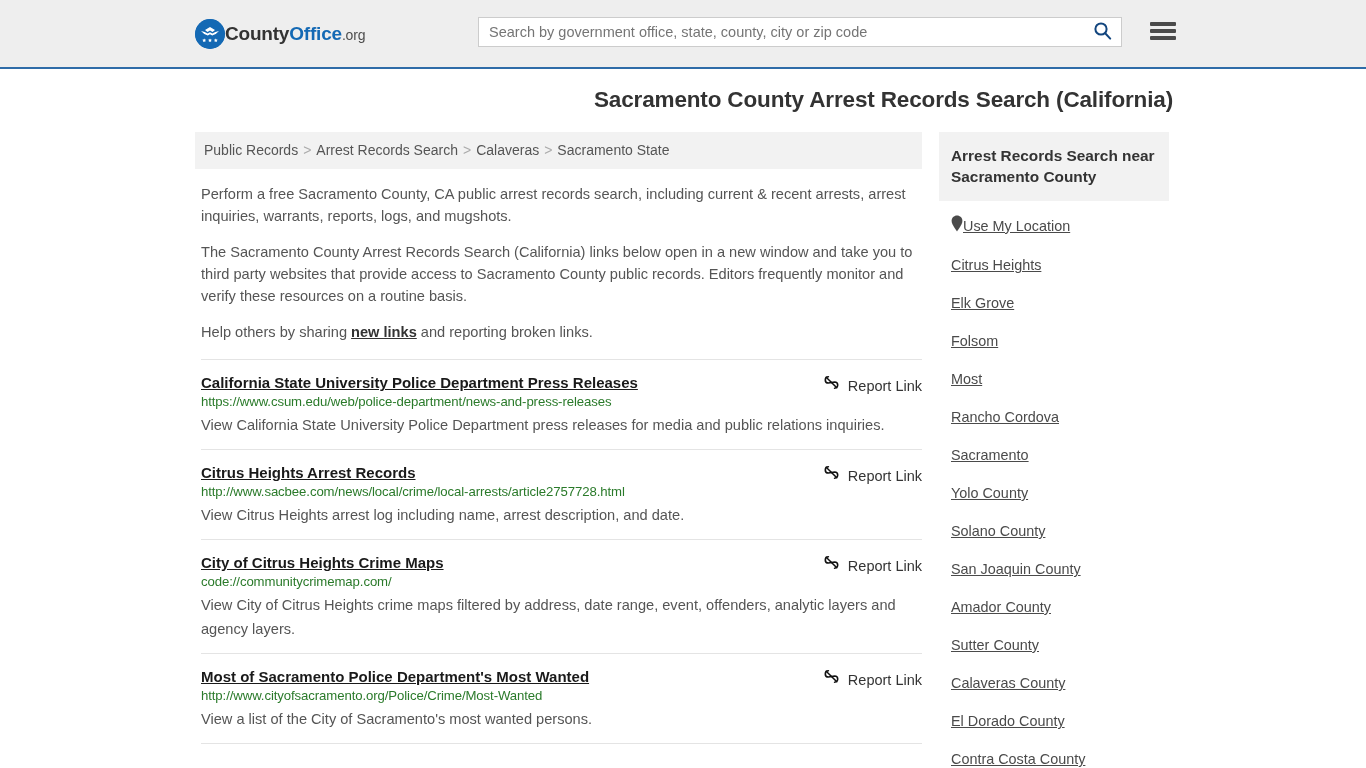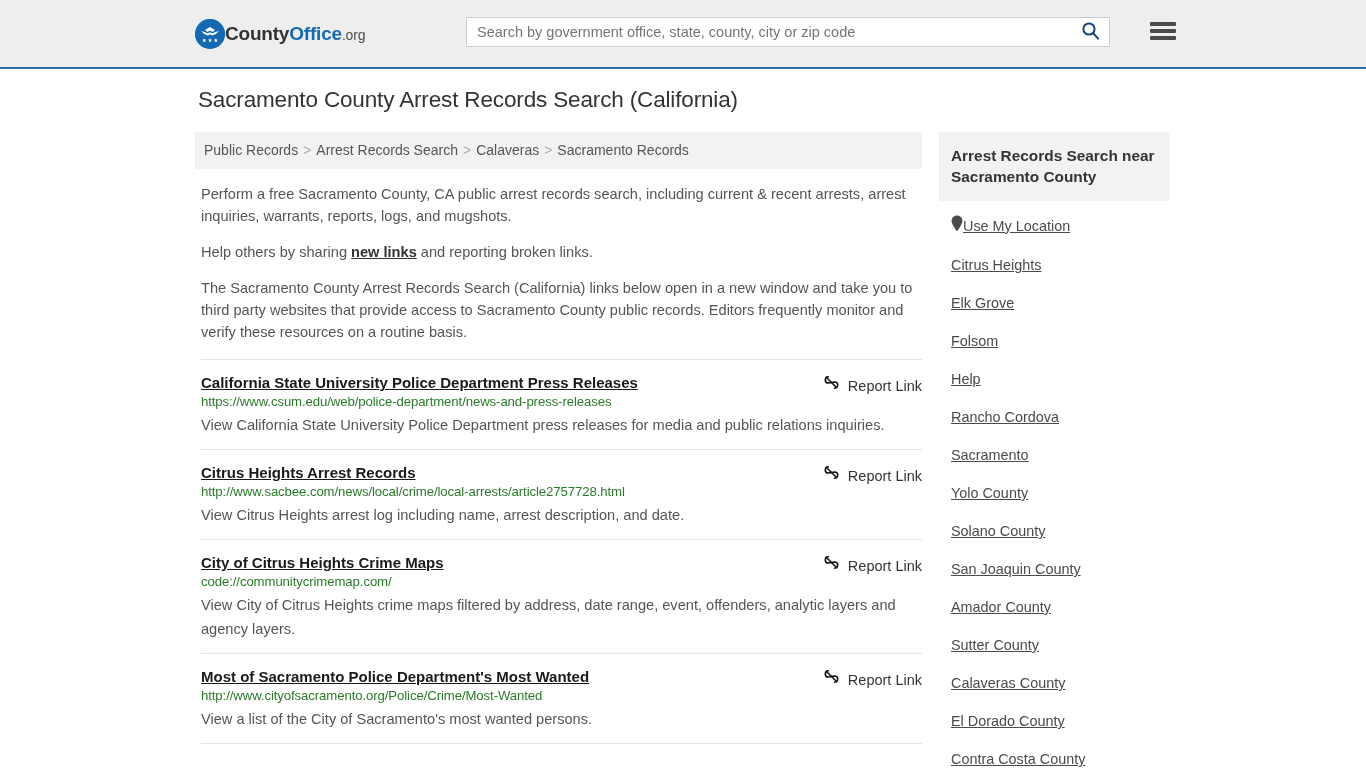--- a/index.html
+++ b/index.html
@@ -50,21 +50,21 @@
     color: #333333;
     font-family: "Liberation Sans", sans-serif;
     white-space: nowrap;
   }
   .logo-text .b { font-weight: bold; }
   .logo-text .blue { color: #1469b4; font-weight: bold; }
   .logo-text .tld { font-size: 14px; color: #4d4d4d; }
 
   .search-wrap {
     position: absolute;
-    left: 466px;
+    left: 478px;
     top: 17px;
     width: 644px;
     height: 30px;
     display: flex;
     align-items: stretch;
     background: #ffffff;
     border: 1px solid #cccccc;
   }
   .search-input {
     flex: 1 1 auto;
@@ -114,23 +114,24 @@
   }
   .container {
     width: 980px;
     margin: 0 auto;
     position: relative;
     padding-top: 18px;
   }
   h1.page-title {
     margin: 0 0 19px 5px;
     font-size: 22.5px;
-    font-weight: normal;
+    font-weight: bold;
     color: #333333;
     letter-spacing: -0.15px;
+    text-align: right;
   }
   .columns { display: flex; align-items: flex-start; }
   .main-col { width: 727px; flex: 0 0 727px; margin-left: 2px; }
   .side-col { width: 230px; flex: 0 0 230px; margin-left: 17px; }
 
   
   .breadcrumb {
     background: #f2f2f2;
     padding: 10px 9px 11px 9px;
     font-size: 14px;
@@ -279,26 +280,26 @@
 
 <div class="page">
   <div class="container">
 
     <h1 class="page-title">Sacramento County Arrest Records Search (California)</h1>
 
     <div class="columns">
 
       <div class="main-col">
 
-        <nav class="breadcrumb" id="breadcrumb"><a href="#">Public Records</a><span class="sep">&gt;</span><a href="#">Arrest Records Search</a><span class="sep">&gt;</span><a href="#">Calaveras</a><span class="sep">&gt;</span><a href="#">Sacramento Records</a></nav>
+        <nav class="breadcrumb" id="breadcrumb"><a href="#">Public Records</a><span class="sep">&gt;</span><a href="#">Arrest Records Search</a><span class="sep">&gt;</span><a href="#">Calaveras</a><span class="sep">&gt;</span><a href="#">Sacramento State</a></nav>
 
         <div class="intro">
           <p>Perform a free Sacramento County, CA public arrest records search, including current &amp; recent arrests, arrest inquiries, warrants, reports, logs, and mugshots.</p>
+          <p>The Sacramento County Arrest Records Search (California) links below open in a new window and take you to third party websites that provide access to Sacramento County public records. Editors frequently monitor and verify these resources on a routine basis.</p>
           <p><span>Help others by sharing </span><a class="inline-link" href="#">new links</a><span> and reporting broken links.</span></p>
-          <p>The Sacramento County Arrest Records Search (California) links below open in a new window and take you to third party websites that provide access to Sacramento County public records. Editors frequently monitor and verify these resources on a routine basis.</p>
         </div>
 
         <div class="link-list" id="results-list">
             <div class="link-item">
               <div class="link-row">
                 <a class="link-title" href="#">California State University Police Department Press Releases</a>
                 <a class="report-link" href="#">
                   <span class="broken-icon"><svg width="17" height="17" viewBox="0 0 17 17" aria-hidden="true">
                       <path d="M3.2 3.2 L13.8 13.8" stroke="#111" stroke-width="1.5" stroke-linecap="round"></path>
                       <path d="M5.4 2.8 A3.1 3.1 0 1 0 5.4 9.0 L8.5 8.5" stroke="#111" stroke-width="1.6" fill="none" stroke-linecap="round"></path>
@@ -374,21 +375,21 @@
               <div class="side-link-row">
                 <a class="side-link" href="#">Citrus Heights</a>
               </div>
               <div class="side-link-row">
                 <a class="side-link" href="#">Elk Grove</a>
               </div>
               <div class="side-link-row">
                 <a class="side-link" href="#">Folsom</a>
               </div>
               <div class="side-link-row">
-                <a class="side-link" href="#">Help</a>
+                <a class="side-link" href="#">Most</a>
               </div>
               <div class="side-link-row">
                 <a class="side-link" href="#">Rancho Cordova</a>
               </div>
               <div class="side-link-row">
                 <a class="side-link" href="#">Sacramento</a>
               </div>
               <div class="side-link-row">
                 <a class="side-link" href="#">Yolo County</a>
               </div>

